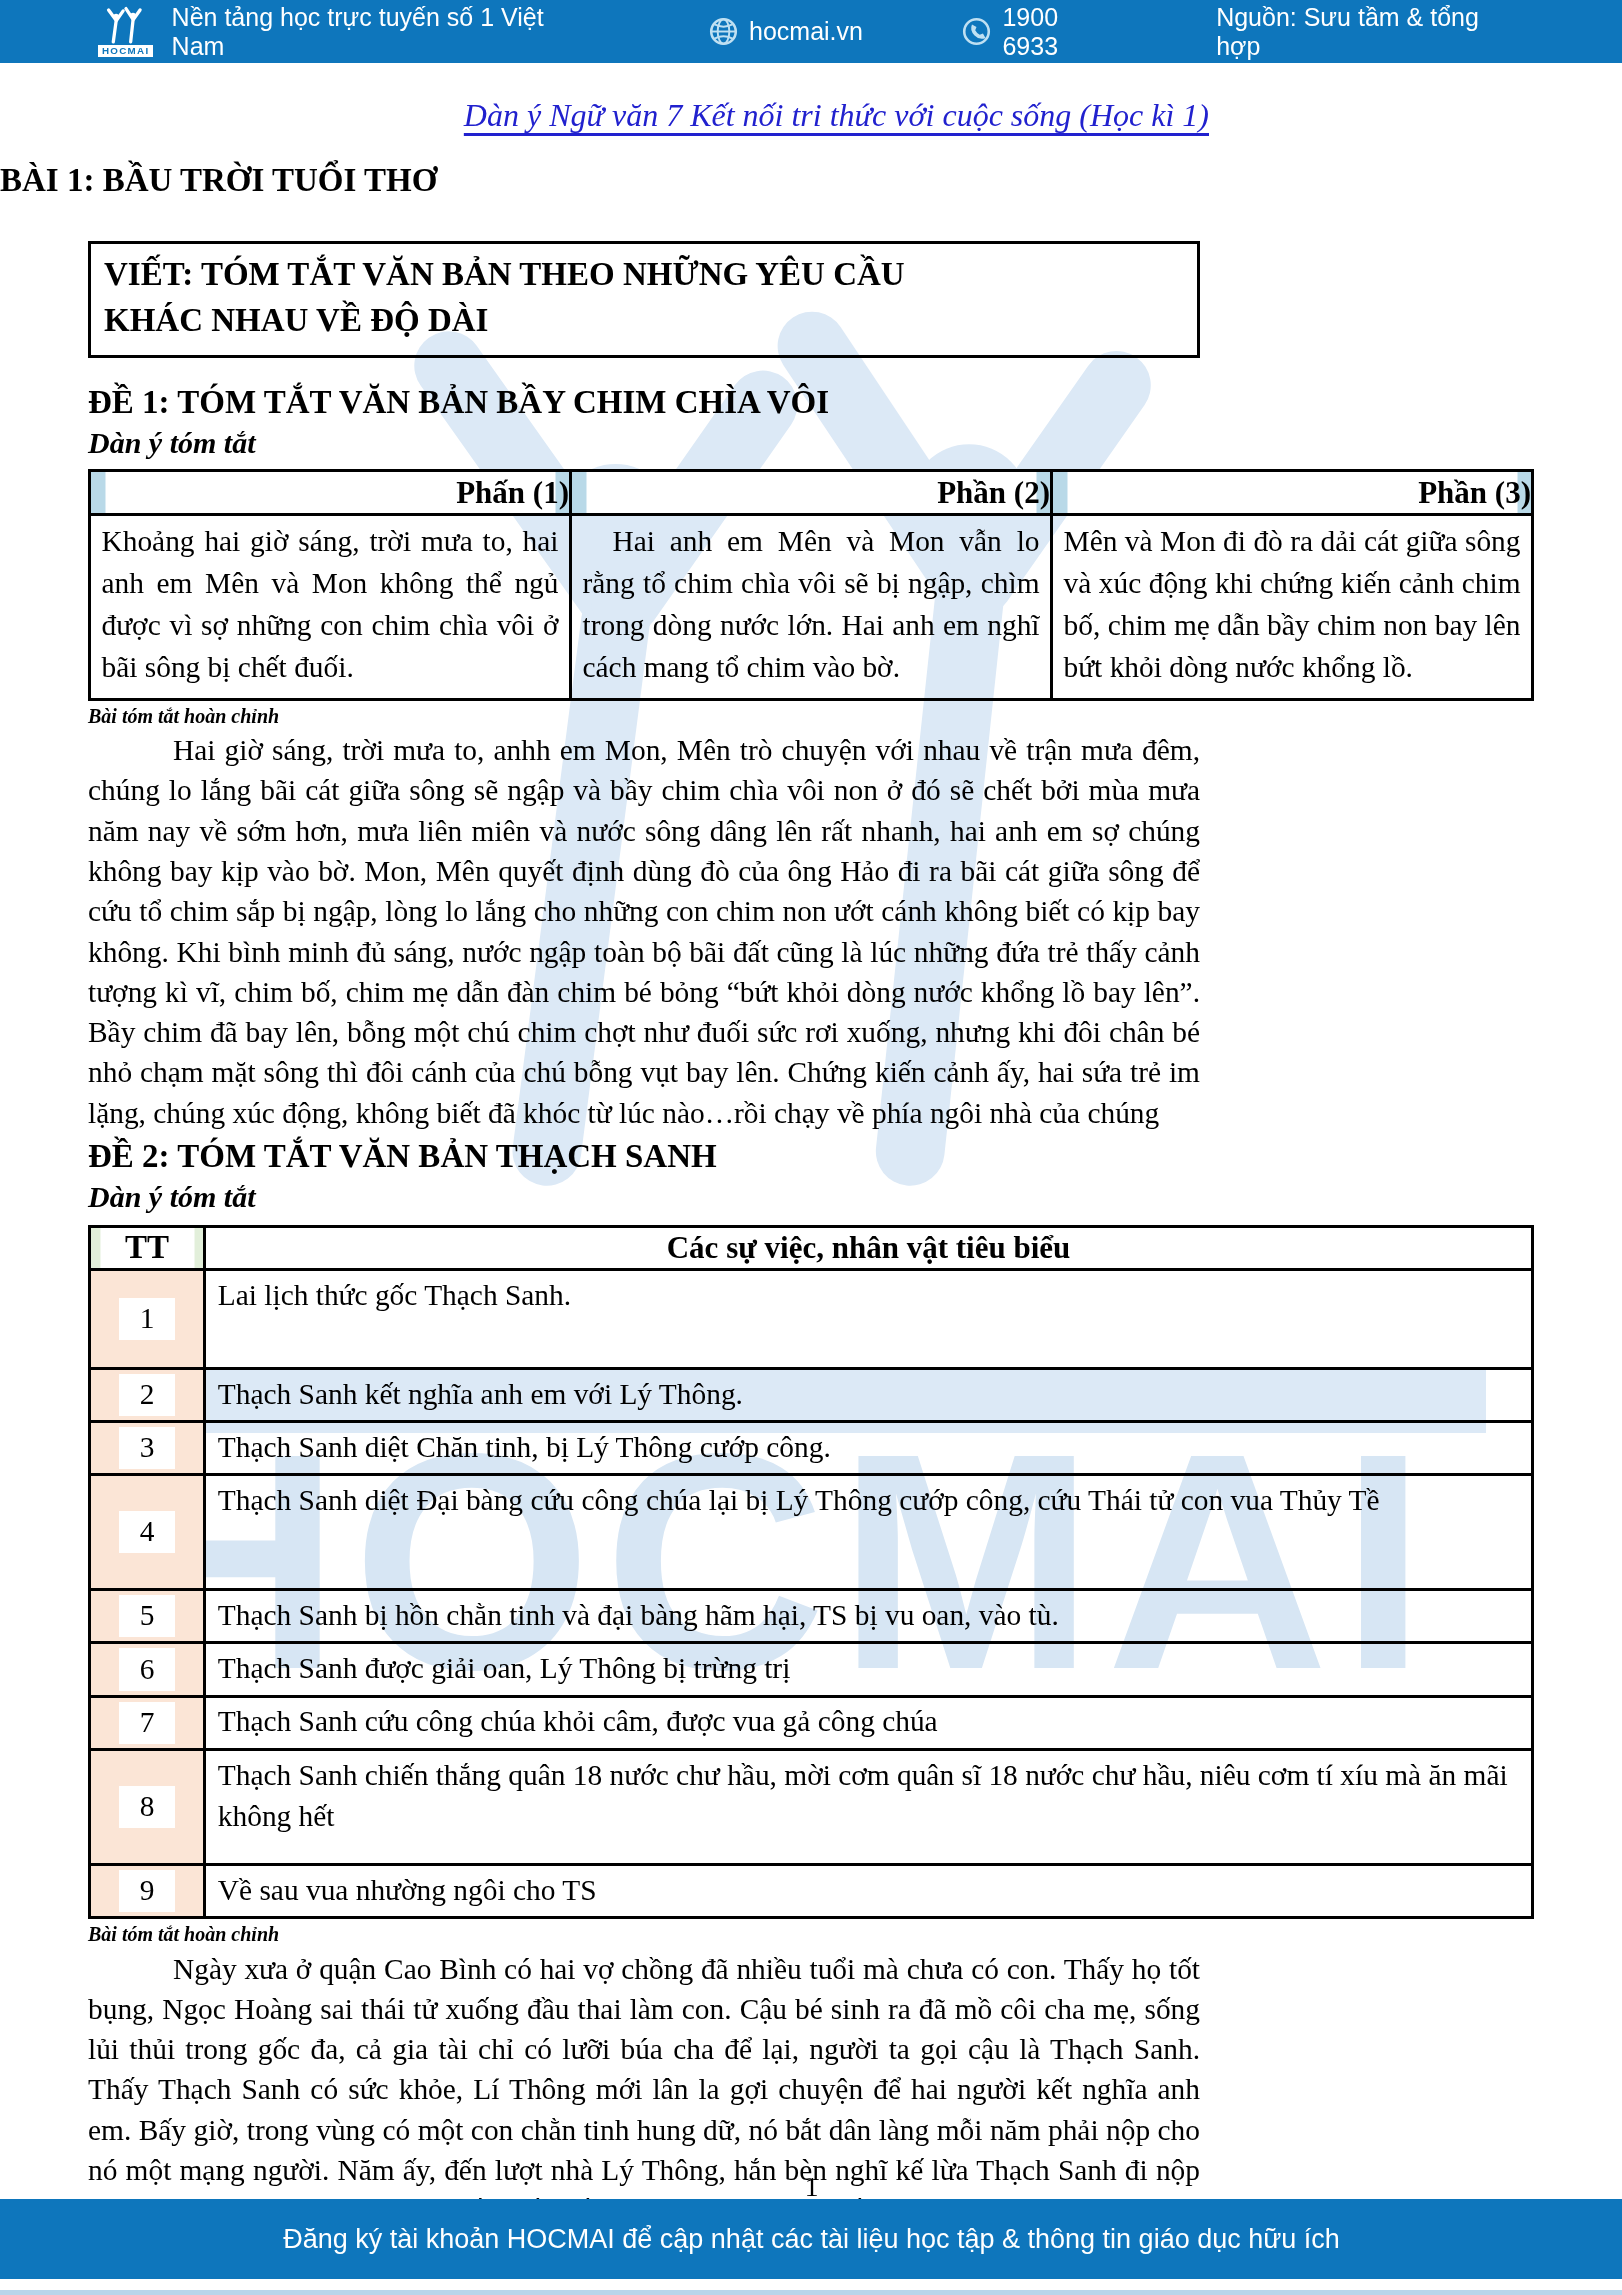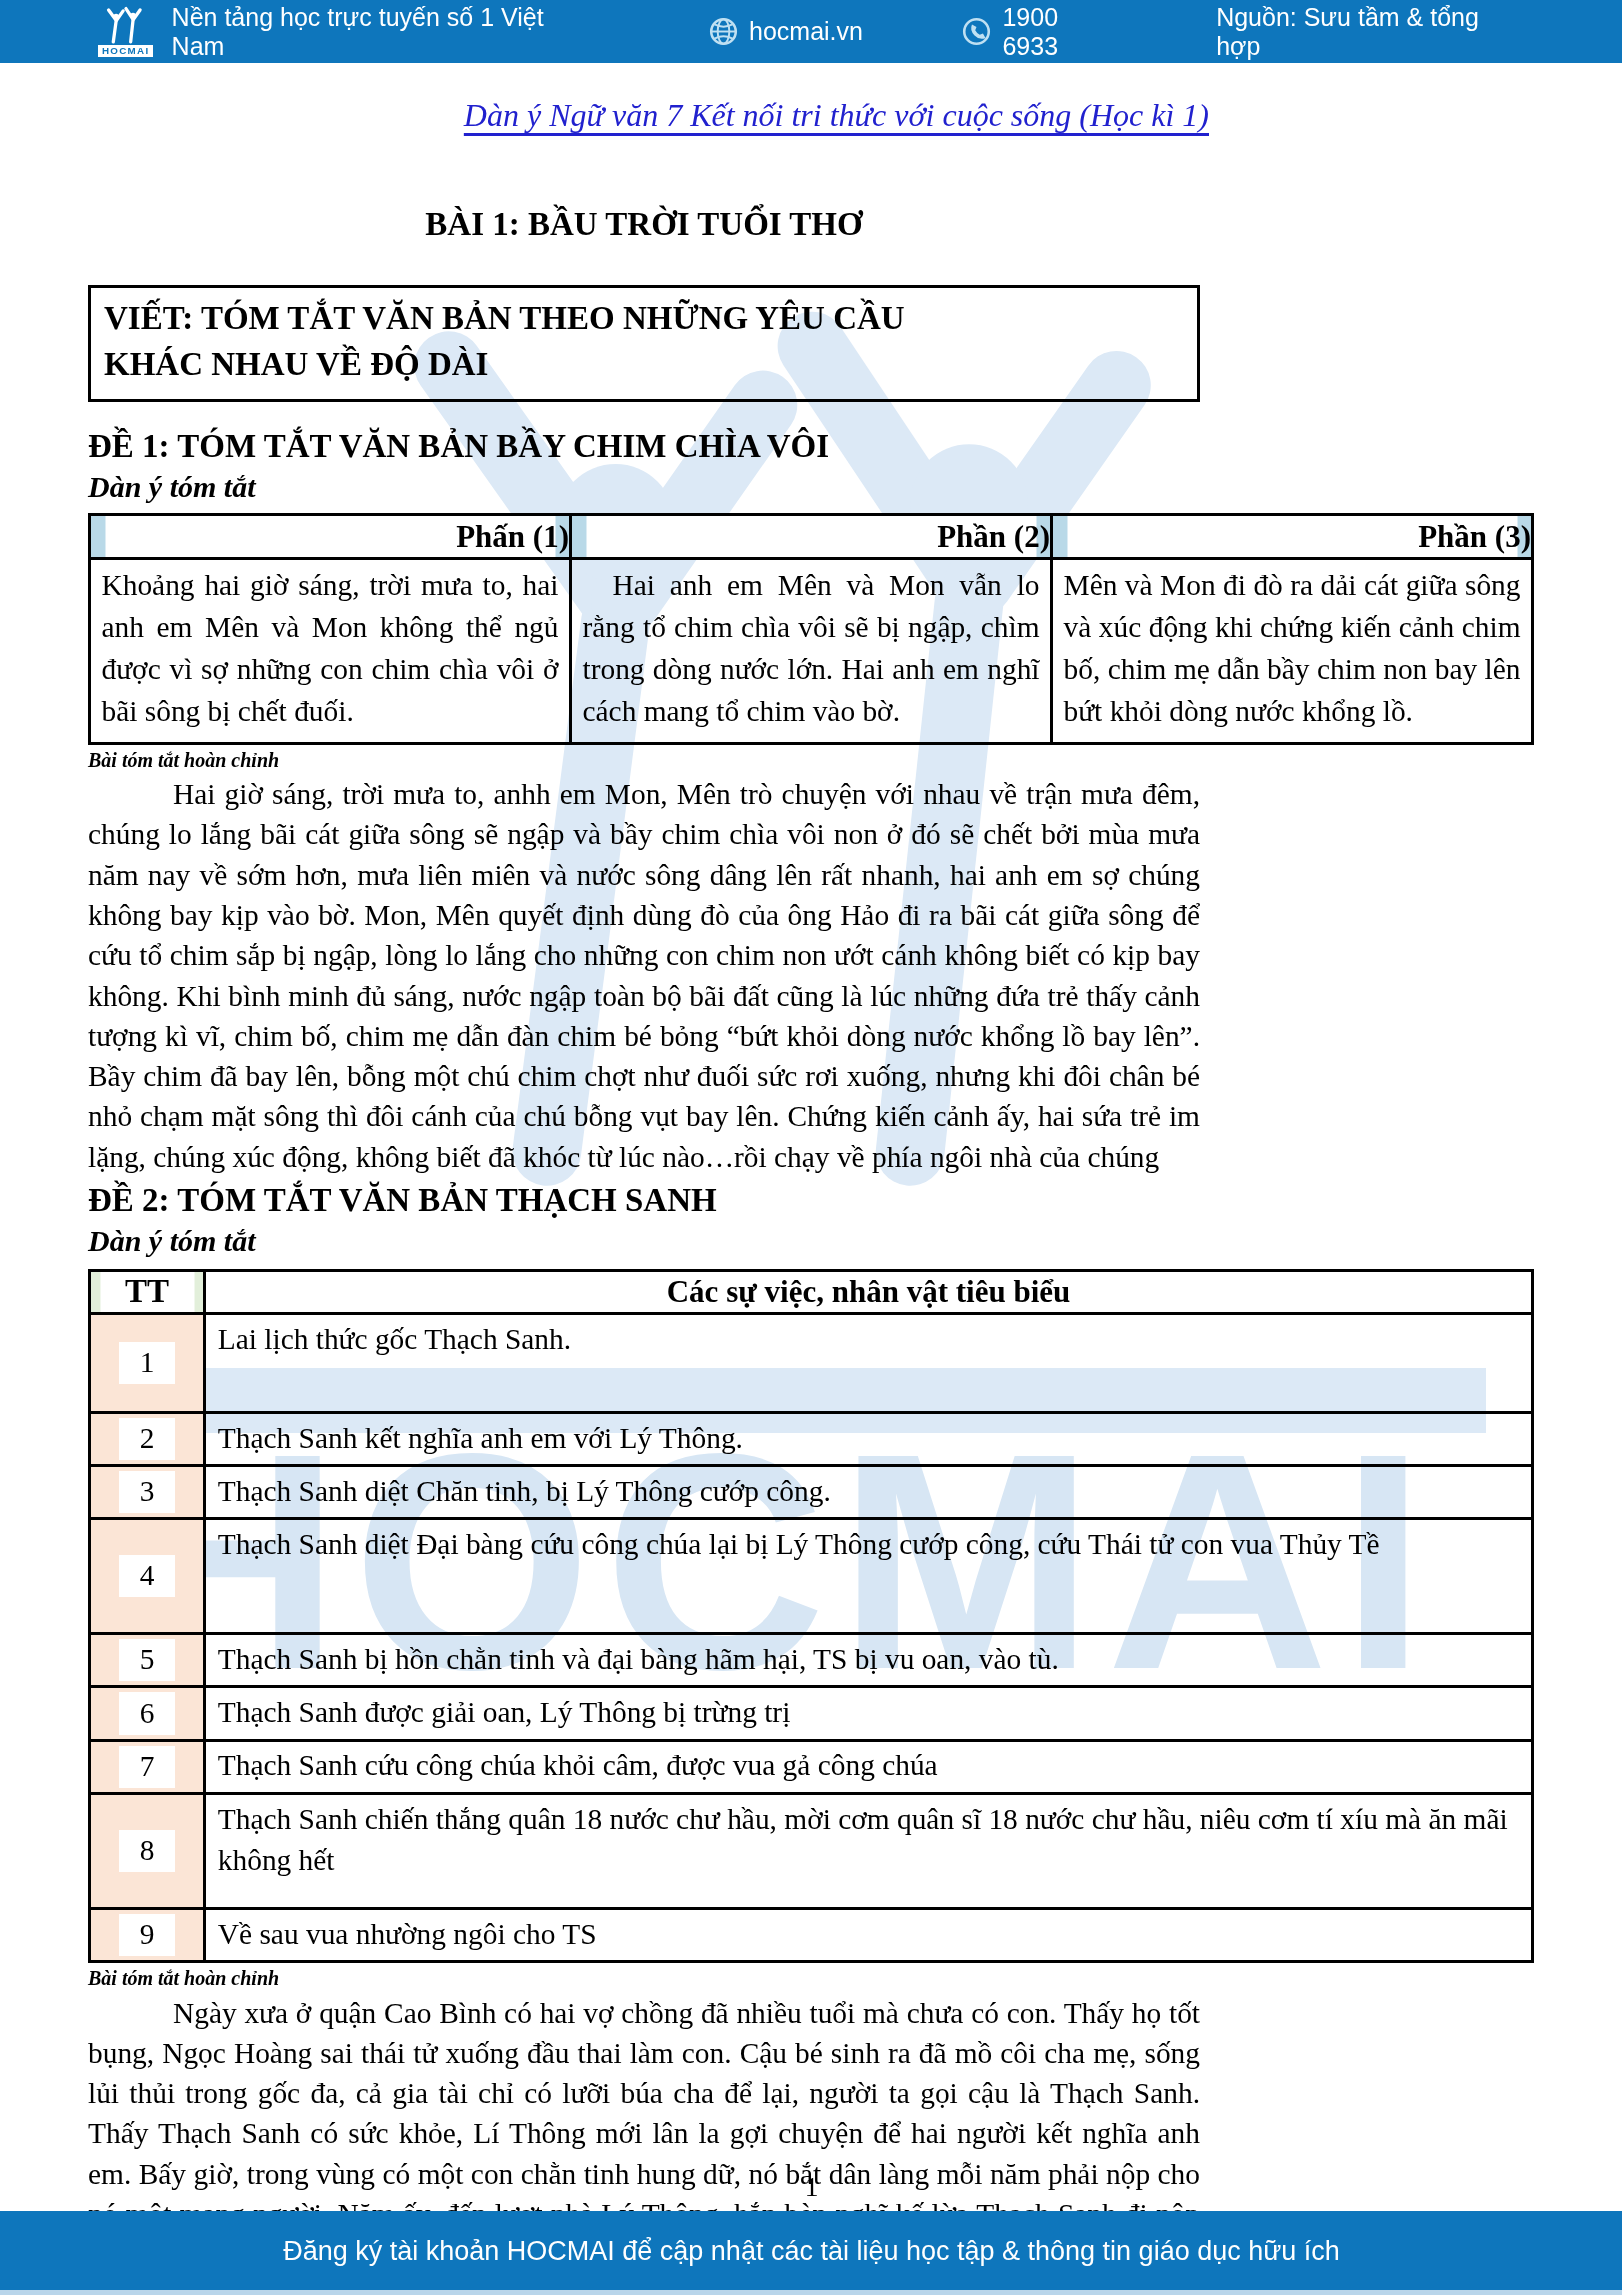--- a/index.html
+++ b/index.html
@@ -24,21 +24,21 @@
   .wm-figure { top:281px; left:321px; }
   .wm-band { top:1368px; left:203px; width:1283px; height:65px; background:#dce9f6; }
   .wm-word { top:1377px; left:118px; width:1413px; font-family:"Liberation Sans","DejaVu Sans",sans-serif;
              font-weight:bold; font-size:308px; letter-spacing:11.8px; color:#d7e6f4; line-height:1.2; }
 
   
   .doc { position:absolute; top:63px; left:0; width:1288px; z-index:1; }
   .doc-link-row { text-align:right; padding:34px 79px 0 0; }
   .doc-link { color:#2121ce; font-style:italic; font-size:32px; text-decoration:underline;
               text-decoration-thickness:2.6px; text-underline-offset:6.5px; }
-  .lesson-title { text-align:center; font-weight:bold; font-size:33px; margin-top:72px; }
+  .lesson-title { font-weight:bold; font-size:33px; margin-top:28px; }
   .box-title { margin:42px 88px 0 88px; border:3.9px solid #000; padding:6.5px 13px 10.5px 13px; }
   .box-title div { font-weight:bold; font-size:33px; line-height:1.42; }
   .de-heading { margin:26px 88px 0 88px; font-weight:bold; font-size:33px; }
   .outline-label { margin:5.2px 88px 0 88px; font-weight:bold; font-style:italic; font-size:30px; }
   .summary-label { margin:3.9px 88px 0 88px; font-weight:bold; font-style:italic; font-size:20px; }
   .summary-par { margin:2.6px 88px 0 88px; font-size:29.4px; line-height:1.37; text-align:justify; text-indent:85px; }
 
   
   table { border-collapse:collapse; margin:9.2px 88px 0 88px; width:1446px; table-layout:fixed; }
   th,td { border:3.3px solid #000; }
@@ -56,21 +56,21 @@
   .t2 td.tt { background:#fbe5d6; text-align:center; vertical-align:middle; }
   .t2 td.tt span { display:inline-block; background:#fff; min-width:56px; font-size:29.4px; line-height:1.35; padding:1.3px 0; }
   .t2 td.ev { vertical-align:top; font-size:29.4px; line-height:1.4; padding:3.9px 11.8px 5.2px 11.8px; background:transparent; }
   .t2 tr.rh-tall { height:99px; }
   .t2 tr.rh-2l { height:115px; }
   .t2 tr.rh-med { height:52px; }
   .t2 tr.rh-std { height:44px; }
 
   
   .pageno { position:absolute; top:2171px; left:0; width:1623px; text-align:center; font-size:27.5px; z-index:2; }
-  .botbar { position:absolute; bottom:4px; left:0; width:1623px; height:80px; background:#0e76bc; z-index:3;
+  .botbar { position:absolute; bottom:16px; left:0; width:1623px; height:80px; background:#0e76bc; z-index:3;
             display:flex; align-items:center; justify-content:center;
             font-family:"Liberation Sans","DejaVu Sans",sans-serif; }
   .botbar .ftxt { color:#fff; font-size:27px; }
   .botstrip { position:absolute; bottom:0; left:0; width:1623px; height:5.2px; background:#b9d5ea; z-index:4; }
 </style>
 </head>
 <body>
 
 <div class="wm wm-figure">
   <svg width="982" height="955" viewBox="0 0 100 96">

